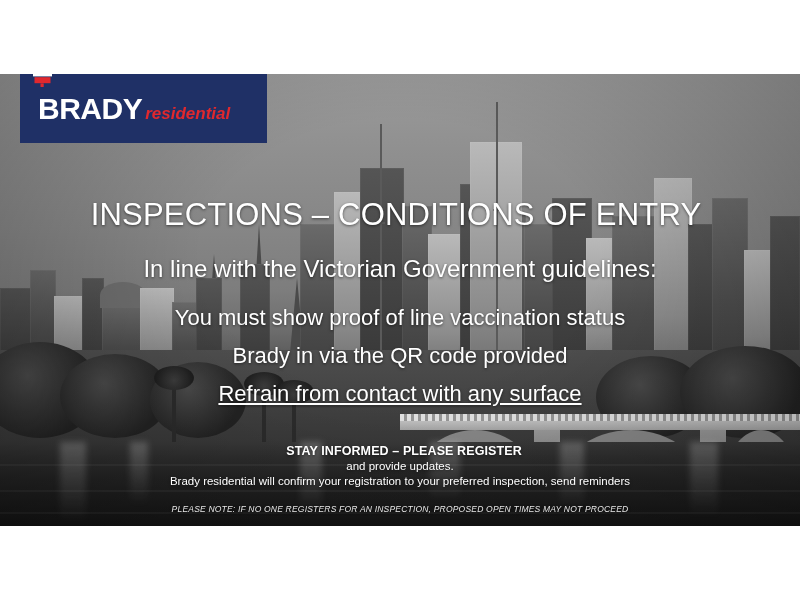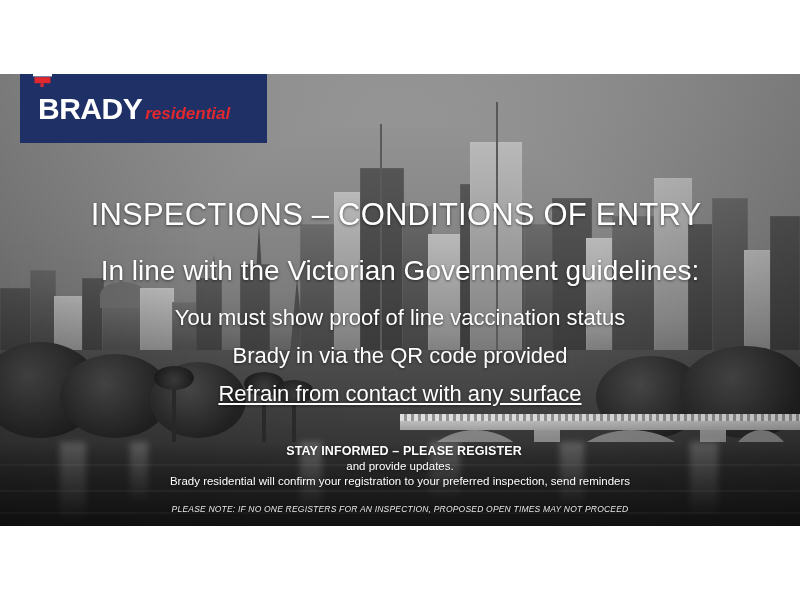--- a/index.html
+++ b/index.html
@@ -184,21 +184,21 @@
     color:#ffffff;
     text-shadow:0 1px 3px rgba(0,0,0,.55);
   }
   .headline{
     position:absolute;left:0;right:8px;top:123px;
     font-size:31px;font-weight:400;letter-spacing:.2px;
     white-space:nowrap;
   }
   .subhead{
     position:absolute;left:0;right:0;top:181px;
-    font-size:28px;font-weight:400;
+    font-size:24px;font-weight:400;
   }
   .bullet{
     position:absolute;left:0;right:0;
     font-size:22px;font-weight:400;
   }
   .b1{top:231px;}
   .b2{top:269px;}
   .b3{top:307px;text-decoration:underline;}
 
   .register-title{

